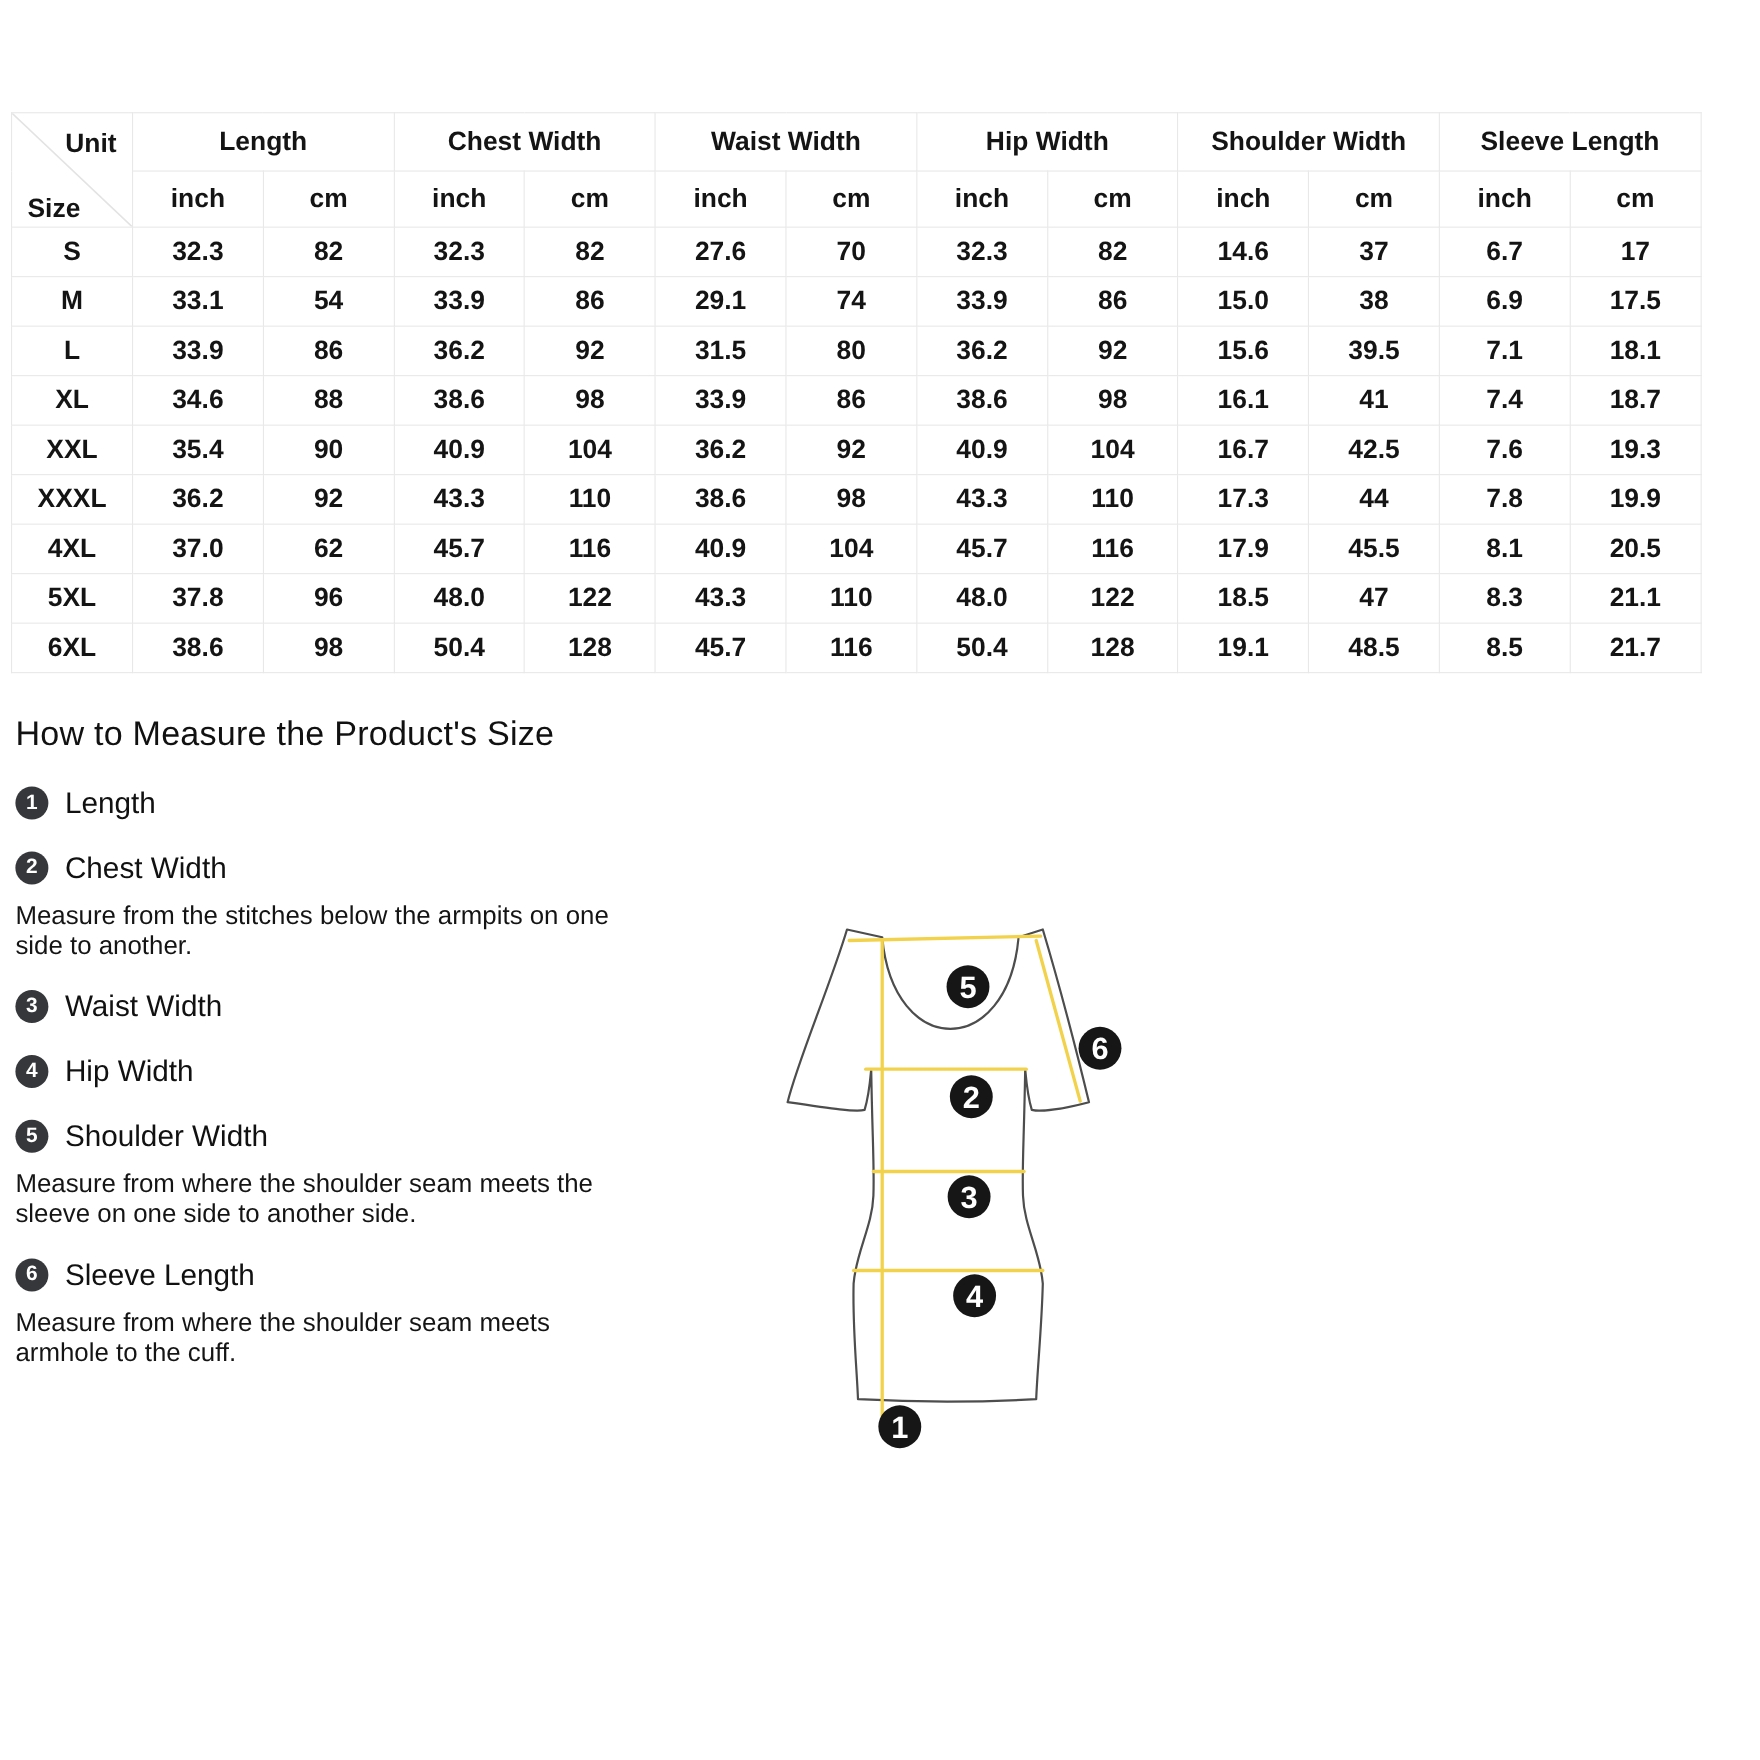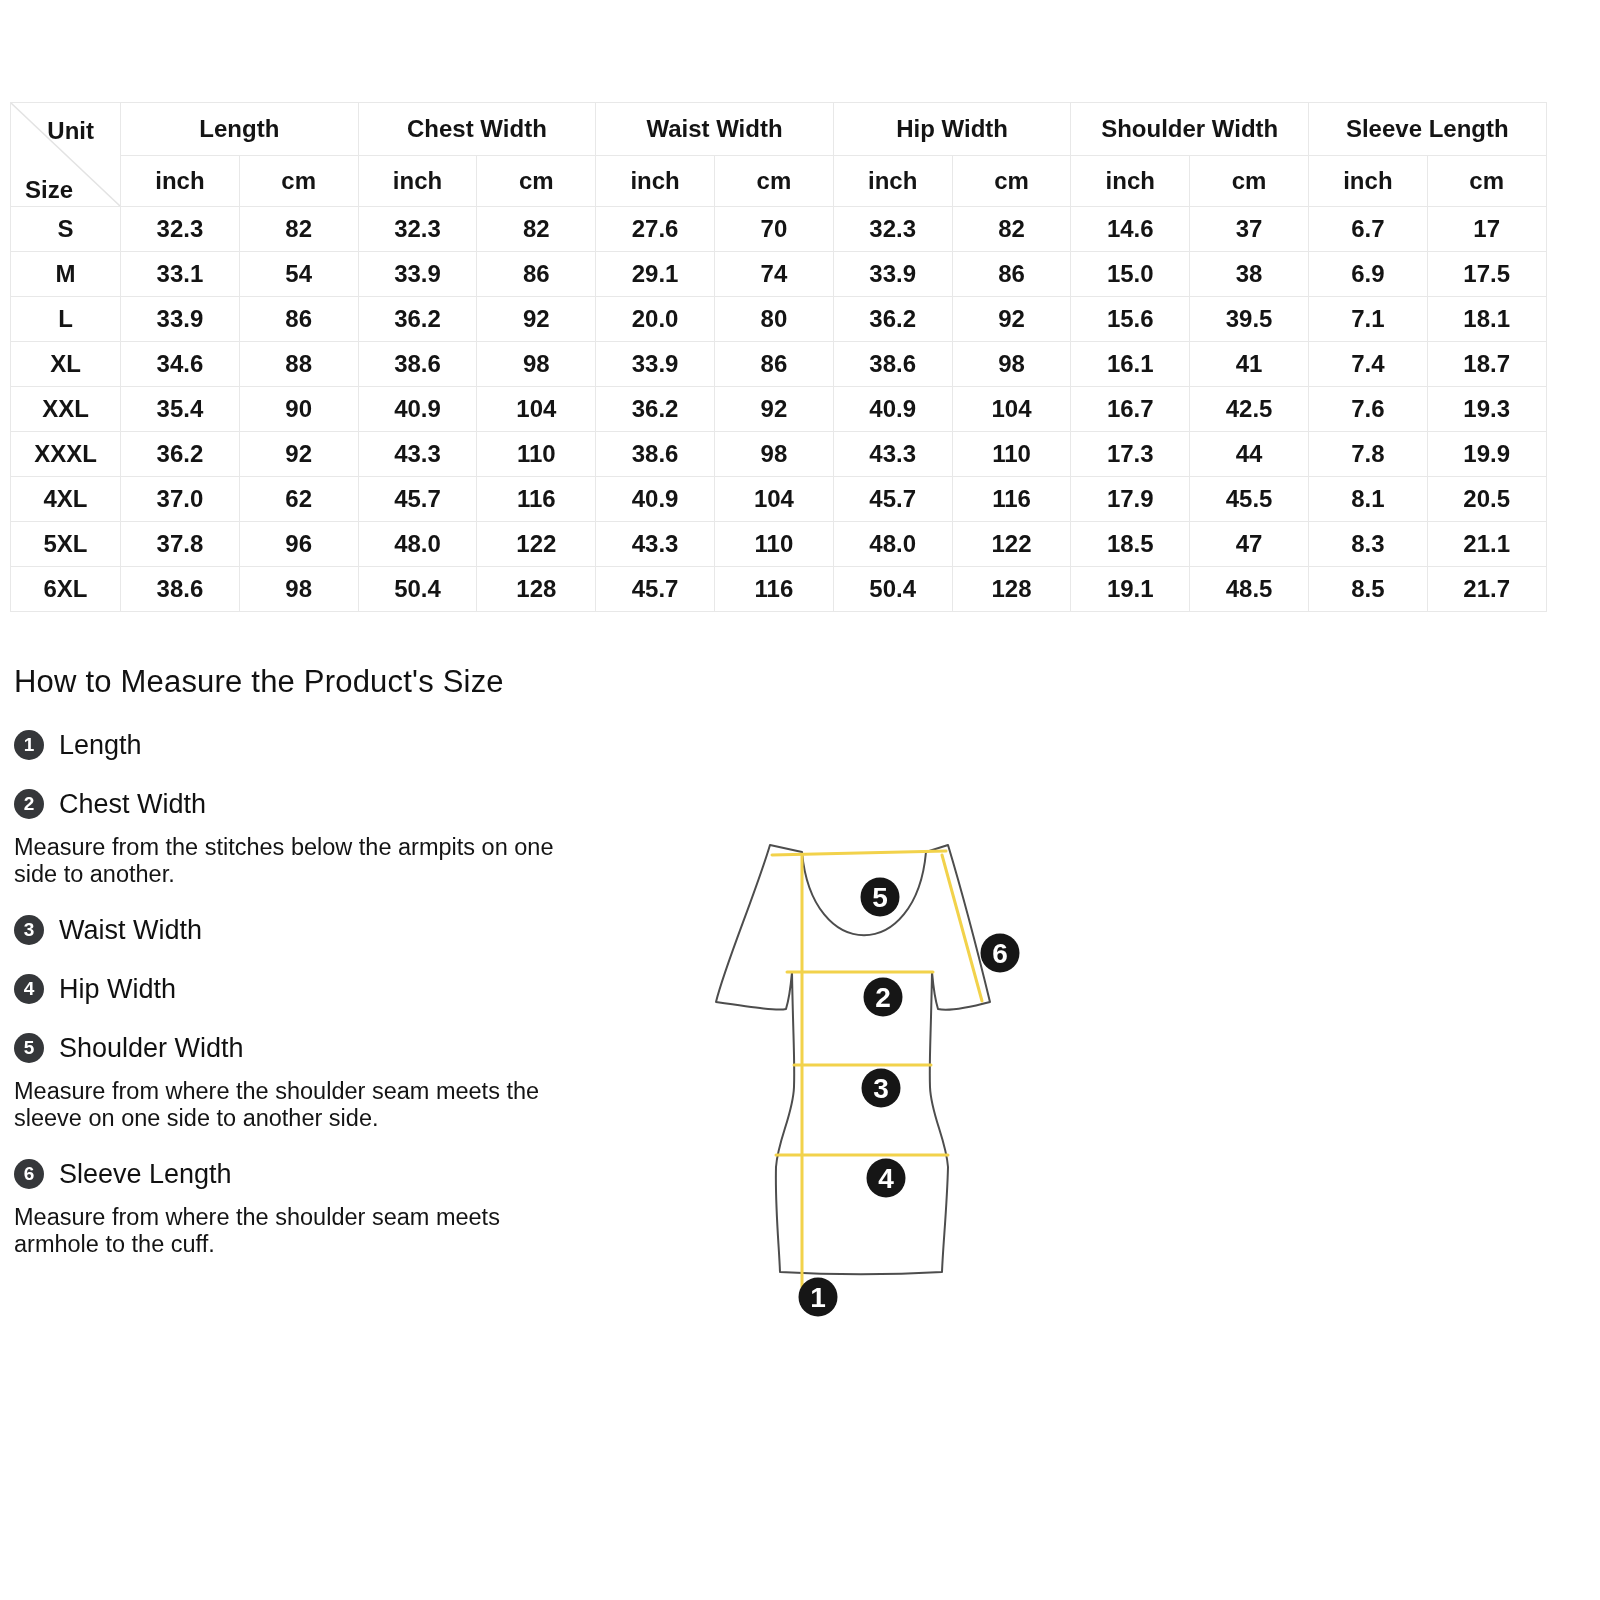--- a/index.html
+++ b/index.html
@@ -35,30 +35,30 @@
     font-weight:bold;
     font-size:24px;
     color:var(--text);
     padding:0;
   }
   table.size-chart thead tr.grp{height:53px;}
   table.size-chart thead tr.unit{height:51px;}
   table.size-chart tbody tr{height:45px;}
   th.corner{position:relative;}
   th.corner .diag{position:absolute;left:0;top:0;width:100%;height:100%;}
-  th.corner .u{position:absolute;top:14px;right:26px;font-size:24px;}
+  th.corner .u{position:absolute;top:14px;right:14px;font-size:24px;}
   th.corner .s{position:absolute;bottom:2px;left:14px;font-size:24px;}
   .footnote{
     margin:9px 0 0 12px;
     font-size:21px;
     font-weight:normal;
     color:#1c1c1c;
   }
   
-  .howto{margin:52px 0 0 14px;}
+  .howto{margin:37px 0 0 14px;}
   .howto h2{
     font-size:31px;
     font-weight:400;
     color:#111;
     letter-spacing:0.2px;
   }
   .m-item{margin-top:25px;}
   .m-item:first-child{margin-top:28px;}
   .m-head{display:flex;align-items:center;height:34px;}
   .badge{
@@ -166,21 +166,21 @@
           <td>38</td>
           <td>6.9</td>
           <td>17.5</td>
         </tr>
         <tr>
           <th>L</th>
           <td>33.9</td>
           <td>86</td>
           <td>36.2</td>
           <td>92</td>
-          <td>20.0</td>
+          <td>31.5</td>
           <td>80</td>
           <td>36.2</td>
           <td>92</td>
           <td>15.6</td>
           <td>39.5</td>
           <td>7.1</td>
           <td>18.1</td>
         </tr>
         <tr>
           <th>XL</th>

